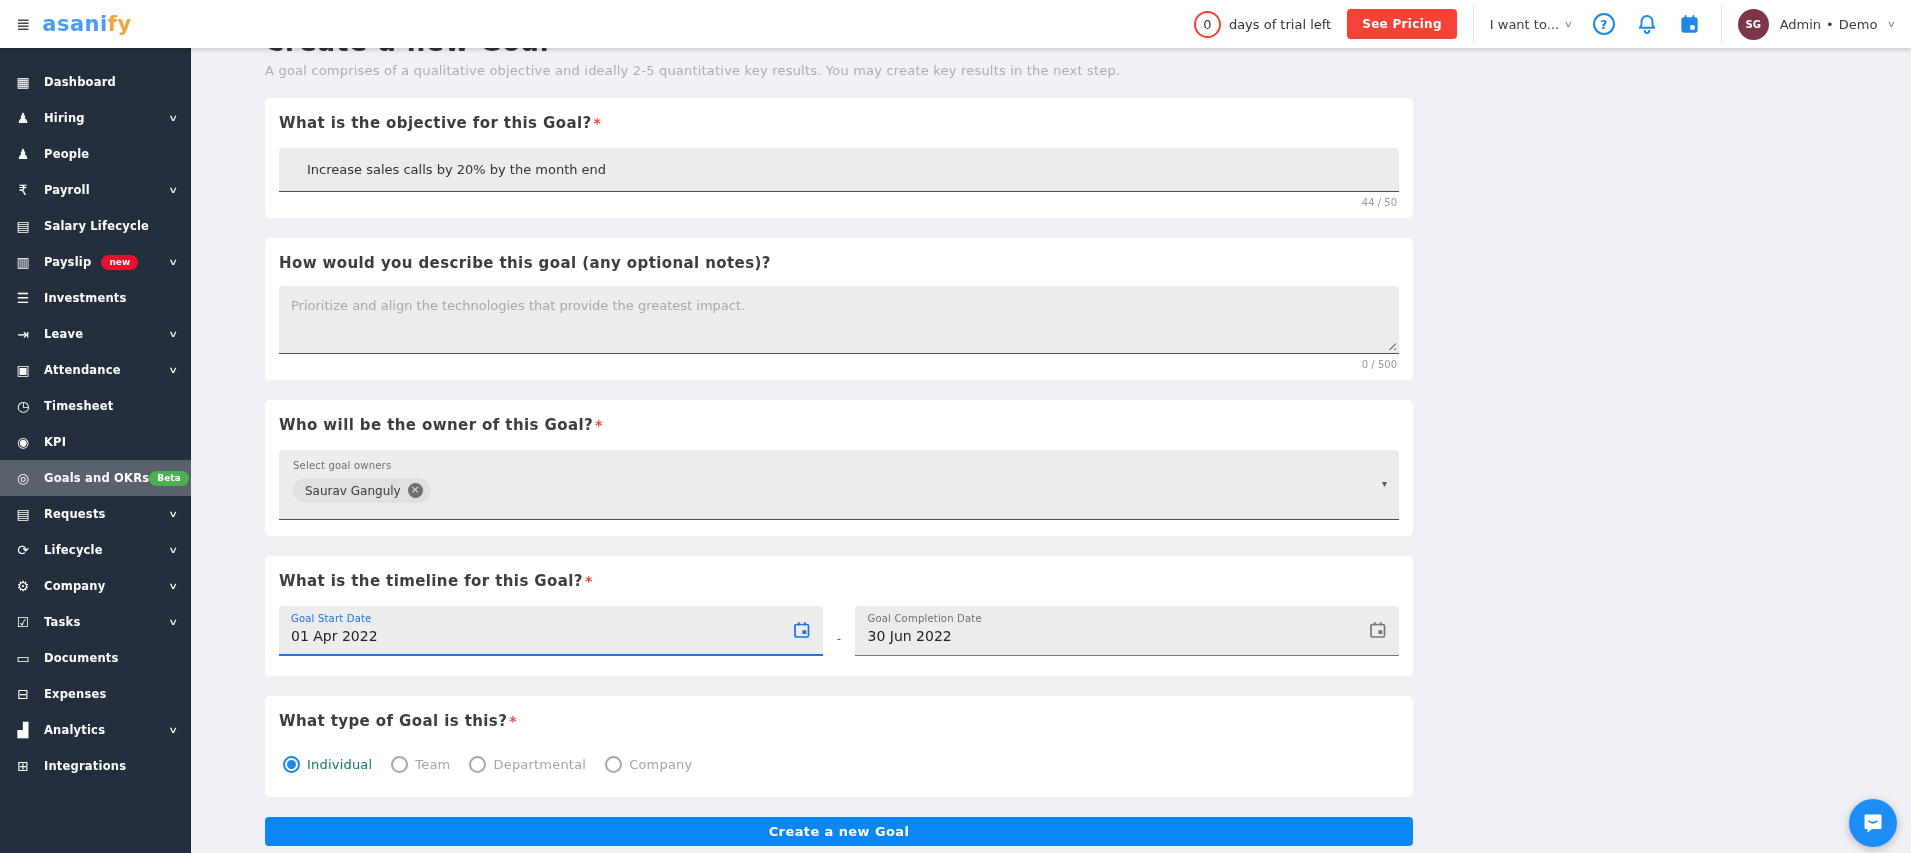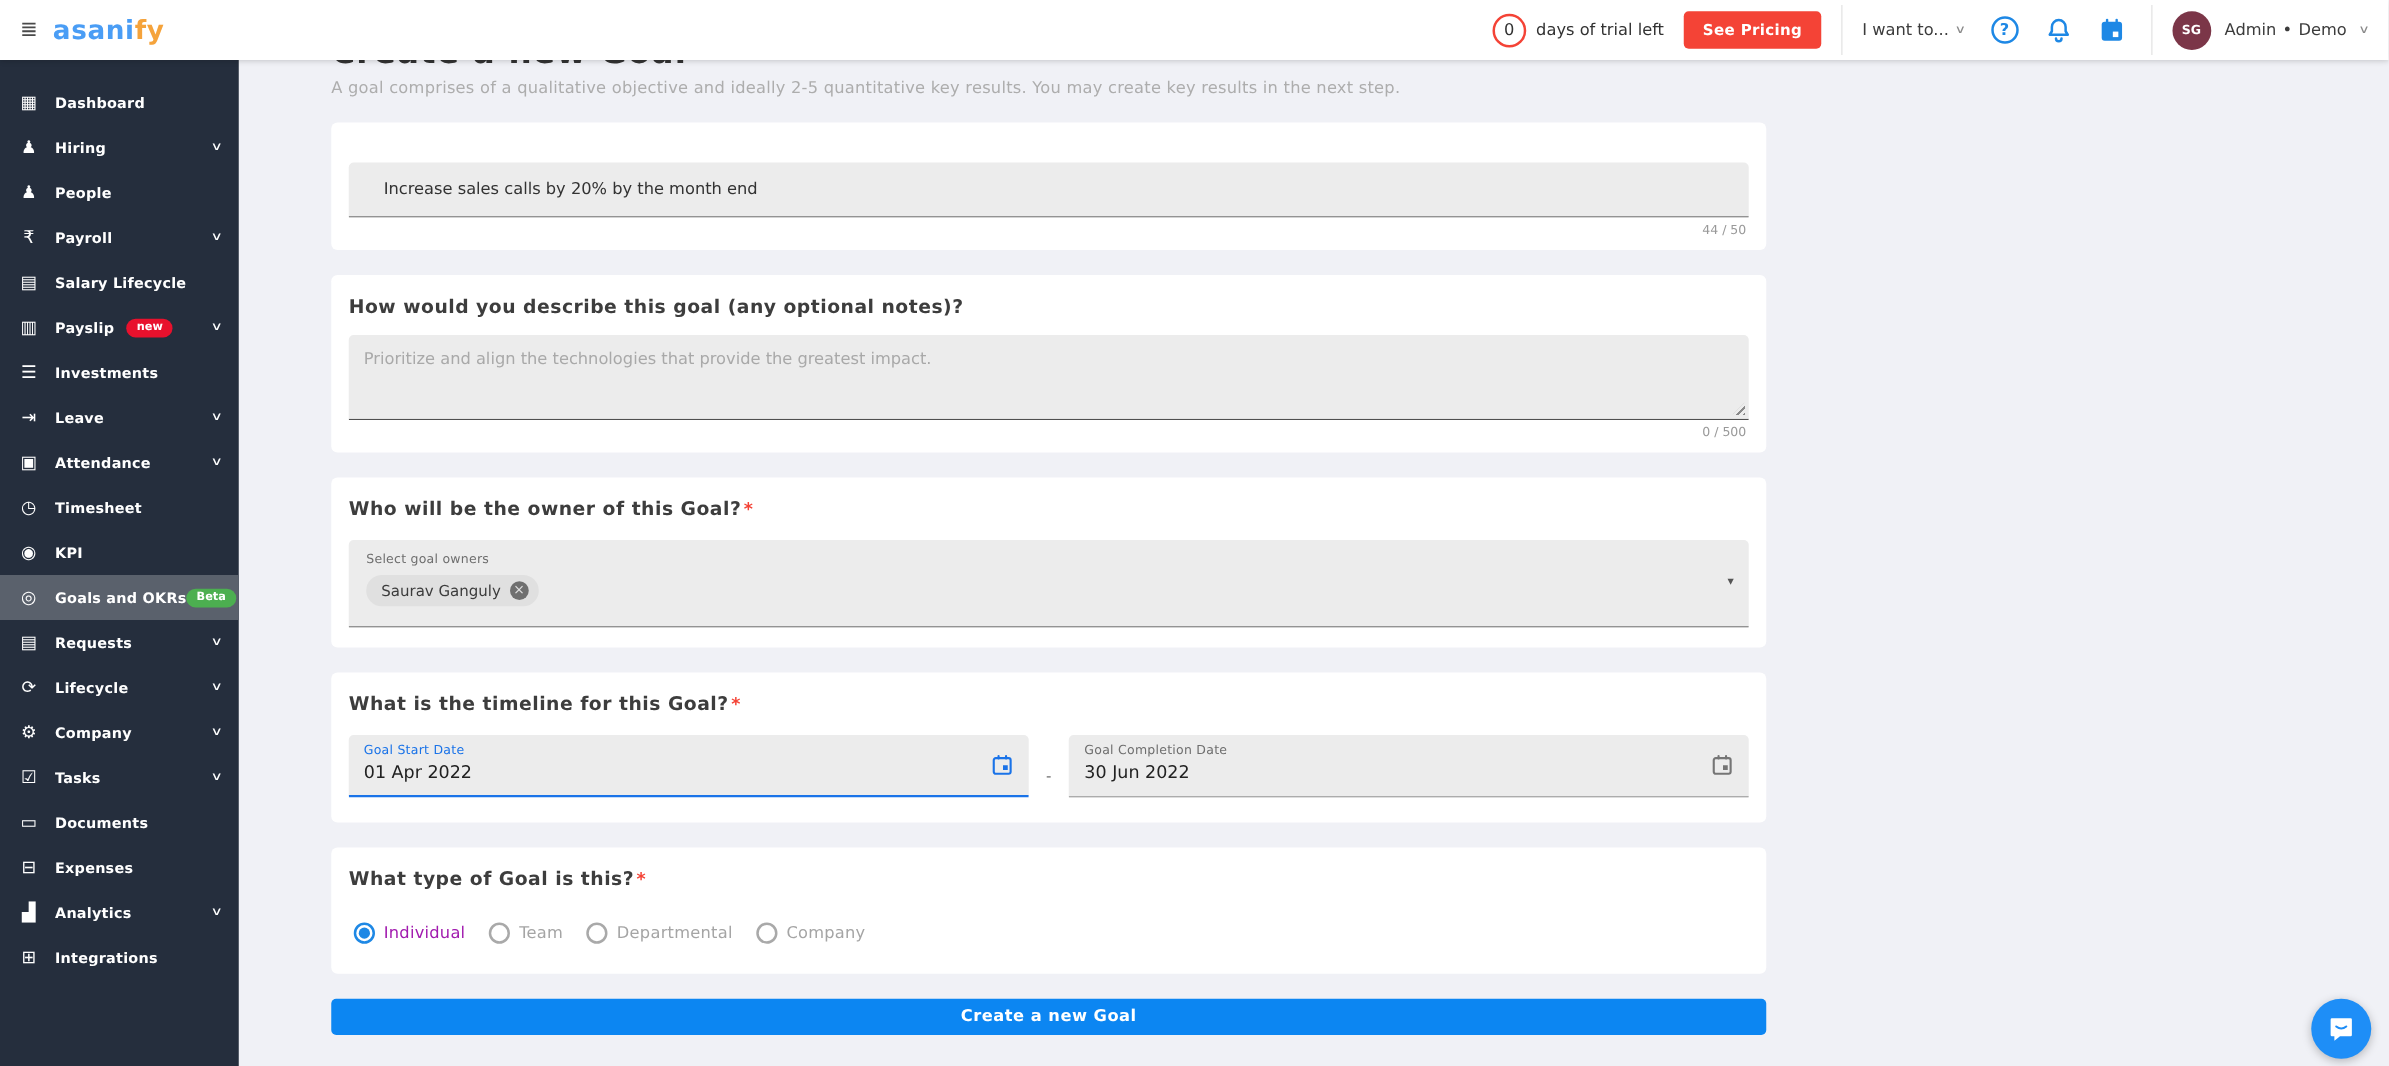--- a/index.html
+++ b/index.html
@@ -157,21 +157,21 @@
   .radio-circle {
     width: 17px; height: 17px; border-radius: 50%; border: 2px solid #a9a9a9;
     position: relative; flex: 0 0 17px;
   }
   .radio-opt.checked .radio-circle { border-color: #1e88e5; }
   .radio-opt.checked .radio-circle::after {
     content: ""; position: absolute; left: 2px; top: 2px; width: 9px; height: 9px;
     border-radius: 50%; background: #1e88e5;
   }
   .radio-label { font-size: 13px; color: #a5a5a5; margin-left: 7px; letter-spacing: .2px; }
-  .radio-opt.checked .radio-label { color: #a21caf; }
+  .radio-opt.checked .radio-label { color: #0f766e; }
 
   .submit-btn {
     margin-top: 20px; width: 100%; height: 29px; background: #0c86f2;
     border: none; border-radius: 4px; color: #fff; font-size: 13px;
     font-weight: 700; letter-spacing: .4px; cursor: pointer; font-family: inherit;
   }
 
   .chat-launcher {
     position: absolute; right: 14px; bottom: 6px; width: 48px; height: 48px;
     border-radius: 50%; background: #1e8ef7; z-index: 30; cursor: pointer;
@@ -319,20 +319,23 @@
   </div>
 </nav>
 
 <main class="main">
   <div class="content">
     <h1 class="page-title">Create a new Goal</h1>
     <p class="page-subtitle">A goal comprises of a qualitative objective and ideally 2-5 quantitative key results. You may create key results in the next step.</p>
 
     
     <section class="card">
+      <div class="q-label">
+        <span>What is the objective for this Goal?</span><span class="req">*</span>
+      </div>
       <input class="obj-input" type="text" value="Increase sales calls by 20% by the month end" style="">
       <div class="counter">44 / 50</div>
     </section>
 
     
     <section class="card">
       <div class="q-label">
         <span>How would you describe this goal (any optional notes)?</span>
       </div>
       <div class="ta-wrap">

